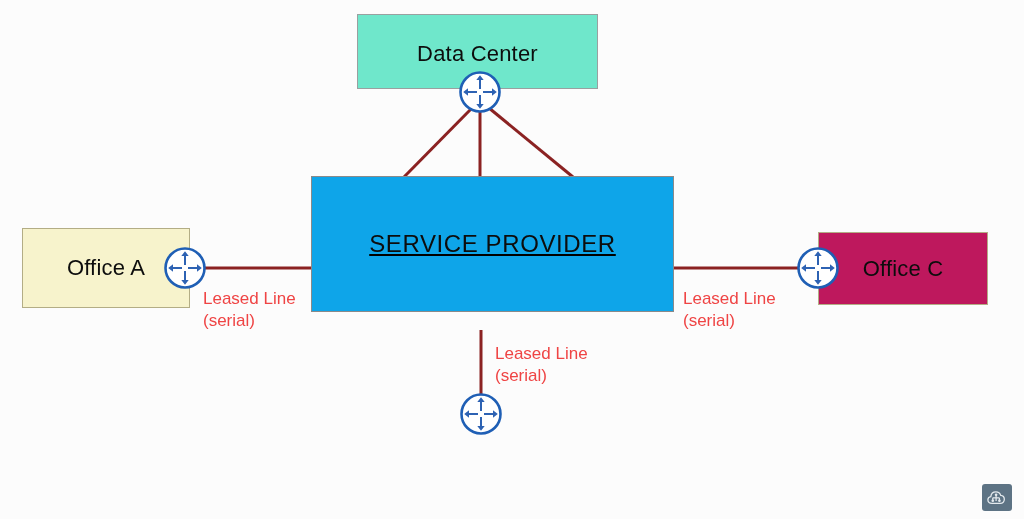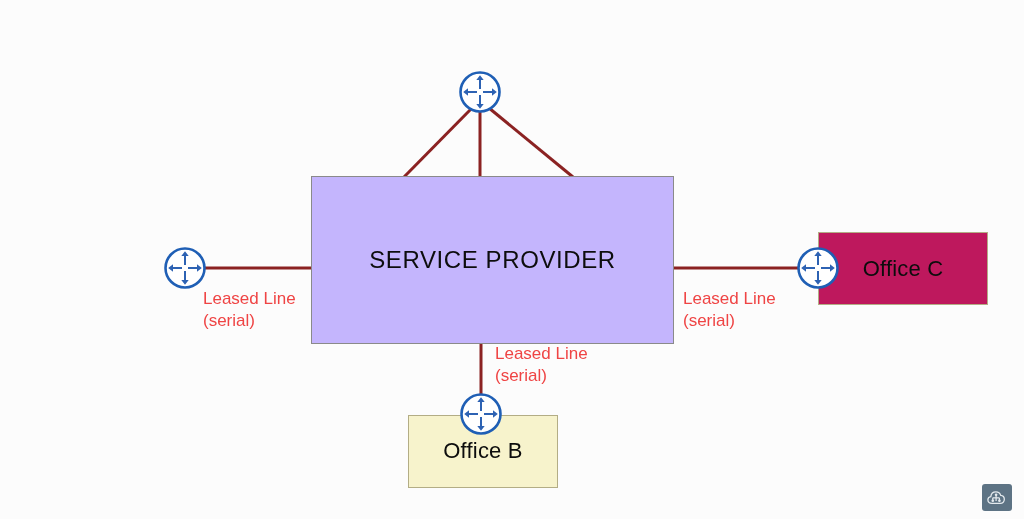--- a/index.html
+++ b/index.html
@@ -50,23 +50,24 @@
     height: 75px;
     background: #6fe7cb;
     border: 1.5px solid #9aa0a0;
     align-items: flex-start;
     padding-top: 26px;
   }
   .box-serviceprovider {
     left: 311px;
     top: 176px;
     width: 363px;
-    height: 168px;
-    background: #c4b5fd;
+    height: 136px;
+    background: #0ea5e9;
     border: 1.5px solid #8a8a8a;
+    text-decoration: underline;
   }
   .box-serviceprovider .node-label {
     font-size: 24px;
     letter-spacing: 0.6px;
   }
   .box-officea {
     left: 22px;
     top: 228px;
     width: 168px;
     height: 80px;
@@ -137,29 +138,32 @@
     <line x1="480" y1="110" x2="480" y2="177" stroke="#8b2222" stroke-width="3"></line>
     <line x1="489" y1="108" x2="573" y2="177" stroke="#8b2222" stroke-width="3"></line>
 
     <line x1="203" y1="268" x2="312" y2="268" stroke="#8b2222" stroke-width="3"></line>
 
     <line x1="673" y1="268" x2="800" y2="268" stroke="#8b2222" stroke-width="3"></line>
 
     <line x1="481" y1="330" x2="481" y2="400" stroke="#8b2222" stroke-width="3"></line>
   </svg>
 
+  <div class="node-box box-datacenter">
+    <span class="node-label">Data Center</span>
+  </div>
 
   <div class="node-box box-serviceprovider">
     <span class="node-label">SERVICE PROVIDER</span>
   </div>
 
-
-  <div class="node-box box-officeb">
-    <span class="node-label">Office B</span>
-  </div>
+  <div class="node-box box-officea">
+    <span class="node-label">Office A</span>
+  </div>
+
 
   <div class="node-box box-officec">
     <span class="node-label">Office C</span>
   </div>
 
   <svg class="router-icon router-dc" viewBox="0 0 44 44" xmlns="http://www.w3.org/2000/svg">
     <circle cx="22" cy="22" r="19.5" fill="#ffffff" stroke="#1f5fb5" stroke-width="2.6"></circle>
     <g fill="#2d62b3">
       <path d="M21 19 L21 10 L18.3 10 L22 5.2 L25.7 10 L23 10 L23 19 Z"></path>
       <path d="M21 25 L21 34 L18.3 34 L22 38.8 L25.7 34 L23 34 L23 25 Z"></path>

